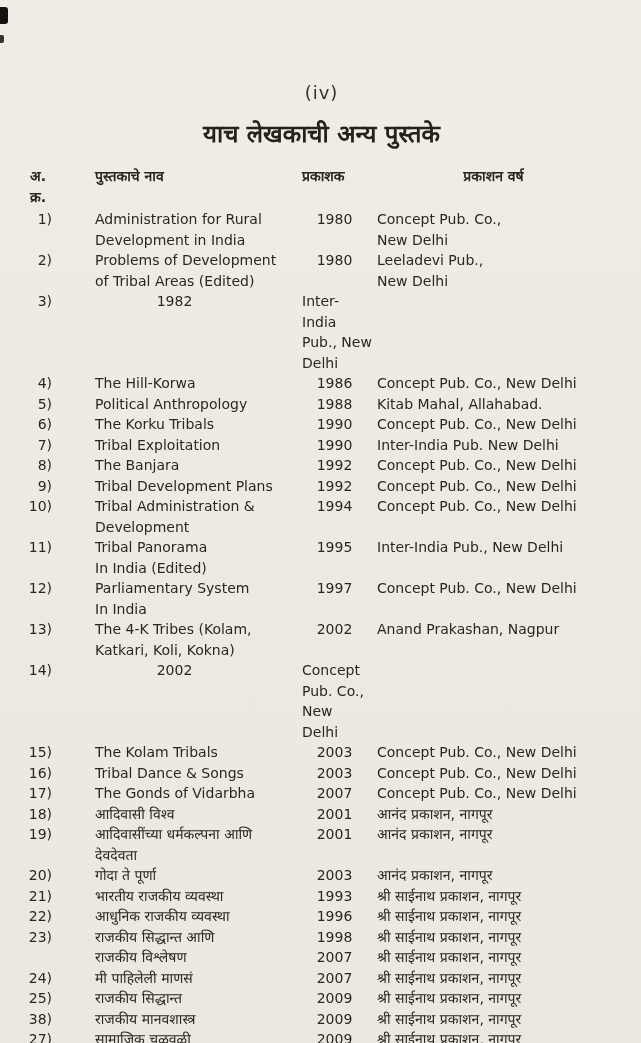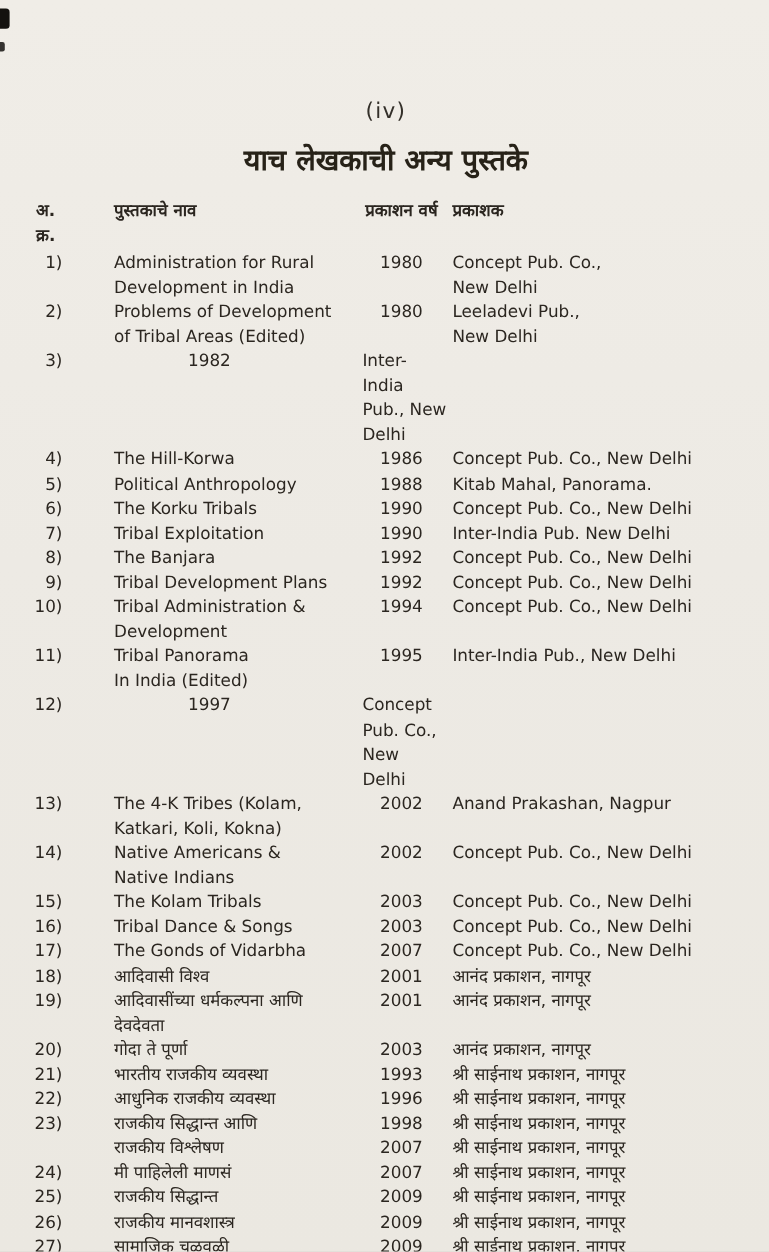--- a/index.html
+++ b/index.html
@@ -58,22 +58,22 @@
   <div class="scan-mark mark-b"></div>
 
   <div class="page-number">(iv)</div>
   <h1 class="title">याच लेखकाची अन्य पुस्तके</h1>
 
   <div class="table">
     <div class="row header">
       <div class="cell c-num">अ.
 क्र.</div>
       <div class="cell c-title">पुस्तकाचे नाव</div>
+      <div class="cell c-pub">प्रकाशक</div>
       <div class="cell c-year">प्रकाशन वर्ष</div>
-      <div class="cell c-pub">प्रकाशक</div>
     </div>
     <div id="rows">
   <div class="row">
     <div class="cell c-num">1)</div>
     <div class="cell c-title">Administration for Rural
 Development in India</div>
     <div class="cell c-year">1980</div>
     <div class="cell c-pub">Concept Pub. Co.,
 New Delhi</div>
   </div>
@@ -97,21 +97,21 @@
     <div class="cell c-num">4)</div>
     <div class="cell c-title">The Hill-Korwa</div>
     <div class="cell c-year">1986</div>
     <div class="cell c-pub">Concept Pub. Co., New Delhi</div>
   </div>
 
   <div class="row">
     <div class="cell c-num">5)</div>
     <div class="cell c-title">Political Anthropology</div>
     <div class="cell c-year">1988</div>
-    <div class="cell c-pub">Kitab Mahal, Panorama.</div>
+    <div class="cell c-pub">Kitab Mahal, Allahabad.</div>
   </div>
 
   <div class="row">
     <div class="cell c-num">6)</div>
     <div class="cell c-title">The Korku Tribals</div>
     <div class="cell c-year">1990</div>
     <div class="cell c-pub">Concept Pub. Co., New Delhi</div>
   </div>
 
   <div class="row">
@@ -146,36 +146,36 @@
   <div class="row">
     <div class="cell c-num">11)</div>
     <div class="cell c-title">Tribal Panorama
 In India (Edited)</div>
     <div class="cell c-year">1995</div>
     <div class="cell c-pub">Inter-India Pub., New Delhi</div>
   </div>
 
   <div class="row">
     <div class="cell c-num">12)</div>
+    <div class="cell c-title">Parliamentary System
+In India</div>
     <div class="cell c-year">1997</div>
     <div class="cell c-pub">Concept Pub. Co., New Delhi</div>
   </div>
 
   <div class="row">
     <div class="cell c-num">13)</div>
     <div class="cell c-title">The 4-K Tribes (Kolam,
 Katkari, Koli, Kokna)</div>
     <div class="cell c-year">2002</div>
     <div class="cell c-pub">Anand Prakashan, Nagpur</div>
   </div>
 
   <div class="row">
     <div class="cell c-num">14)</div>
-    <div class="cell c-title">Native Americans &amp;
-Native Indians</div>
     <div class="cell c-year">2002</div>
     <div class="cell c-pub">Concept Pub. Co., New Delhi</div>
   </div>
 
   <div class="row">
     <div class="cell c-num">15)</div>
     <div class="cell c-title">The Kolam Tribals</div>
     <div class="cell c-year">2003</div>
     <div class="cell c-pub">Concept Pub. Co., New Delhi</div>
   </div>
@@ -248,21 +248,21 @@
   </div>
 
   <div class="row">
     <div class="cell c-num">25)</div>
     <div class="cell c-title">राजकीय सिद्धान्त</div>
     <div class="cell c-year">2009</div>
     <div class="cell c-pub">श्री साईनाथ प्रकाशन, नागपूर</div>
   </div>
 
   <div class="row">
-    <div class="cell c-num">26)</div>
+    <div class="cell c-num">38)</div>
     <div class="cell c-title">राजकीय मानवशास्त्र</div>
     <div class="cell c-year">2009</div>
     <div class="cell c-pub">श्री साईनाथ प्रकाशन, नागपूर</div>
   </div>
 
   <div class="row">
     <div class="cell c-num">27)</div>
     <div class="cell c-title">सामाजिक चळवळी</div>
     <div class="cell c-year">2009</div>
     <div class="cell c-pub">श्री साईनाथ प्रकाशन, नागपूर</div>

